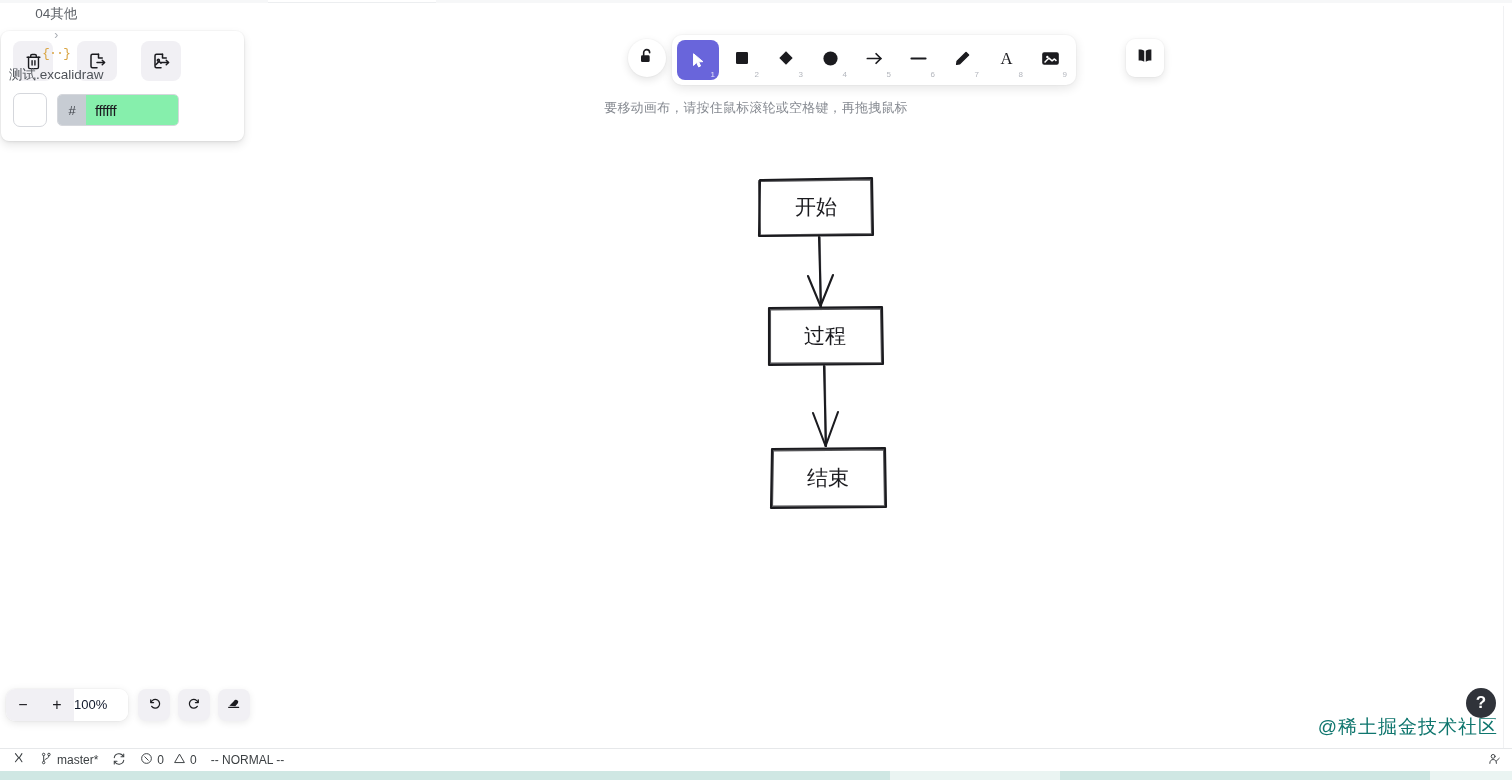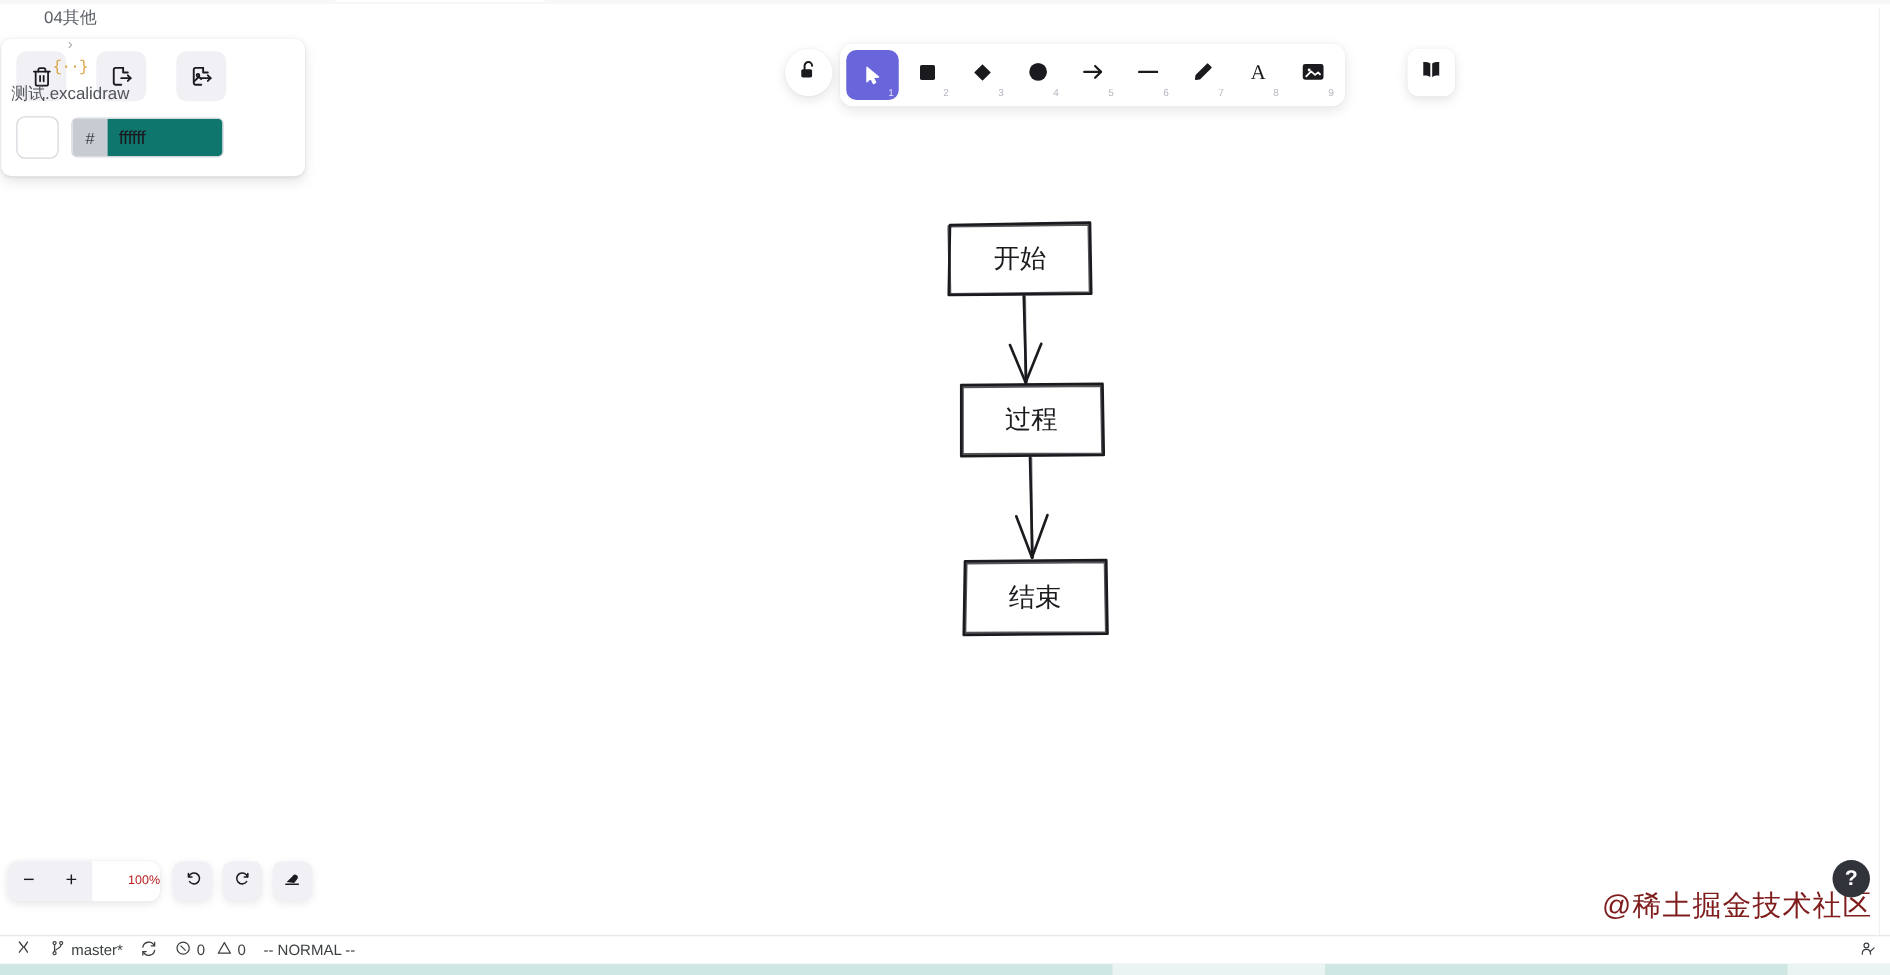--- a/index.html
+++ b/index.html
@@ -122,21 +122,21 @@
     width: 28px;
     background: #c7ccd3;
     color: #3d4148;
     display: flex;
     align-items: center;
     justify-content: center;
     font-size: 13px;
   }
   .hex-value {
     flex: 1;
-    background: #0f766e;
+    background: #86efac;
     display: flex;
     align-items: center;
     padding-left: 9px;
     font-size: 15px;
     color: #1b1b1f;
     letter-spacing: -0.4px;
     font-family: "Liberation Sans", sans-serif;
     cursor: text;
   }
 
@@ -246,23 +246,23 @@
   }
   .zoom-btn {
     width: 34px; height: 32px;
     background: #f1f0f4;
     display: flex; align-items: center; justify-content: center;
     font-size: 16px; color: #1b1b1f;
     cursor: pointer;
   }
   .zoom-value {
     min-width: 54px;
-    text-align: right;
-    font-size: 10px;
-    color: #b91c1c;
+    text-align: left;
+    font-size: 13px;
+    color: #0f172a;
     background: #ffffff;
     line-height: 32px;
     cursor: pointer;
   }
   .hist-group {
     display: flex;
     gap: 8px;
   }
   .hist-btn {
     width: 32px; height: 32px;
@@ -284,22 +284,22 @@
     display: flex; align-items: center; justify-content: center;
     font-size: 17px; font-weight: bold;
     cursor: pointer;
     z-index: 32;
   }
 
   
   .watermark {
     position: absolute;
     right: 14px; bottom: 8px;
-    font-size: 23px;
-    color: #7f1d1d;
+    font-size: 19px;
+    color: #0f766e;
     letter-spacing: 1px;
     user-select: none;
     z-index: 31;
   }
 
   
   .statusbar {
     position: absolute;
     left: 0; bottom: 9px;
     width: 1512px; height: 23px;
@@ -511,20 +511,21 @@
 
     <div class="library-btn">
       <span>
         <svg width="18" height="18" viewBox="0 0 24 24">
           <path d="M11 5 C9 3.6 6 3.2 3.5 3.4 L3.5 18 C6 17.8 9 18.2 11 19.6 Z" fill="#1b1b1f"></path>
           <path d="M13 5 C15 3.6 18 3.2 20.5 3.4 L20.5 18 C18 17.8 15 18.2 13 19.6 Z" fill="#1b1b1f"></path>
         </svg>
       </span>
     </div>
 
+    <div class="hint">要移动画布，请按住鼠标滚轮或空格键，再拖拽鼠标</div>
 
     <div class="diagram">
       <svg width="230" height="380" viewBox="0 0 230 380">
         <g fill="none" stroke="#1b1b1f" stroke-width="2.1" stroke-linecap="round" stroke-linejoin="round">
 
           <g>
             <path d="M41,17 L153,15 L154,72 L40,73 Z"></path>
             <path d="M40,18 L152,16.5 L153,71 L41,72.5 L40,19" opacity="0.75"></path>
           </g>
 

